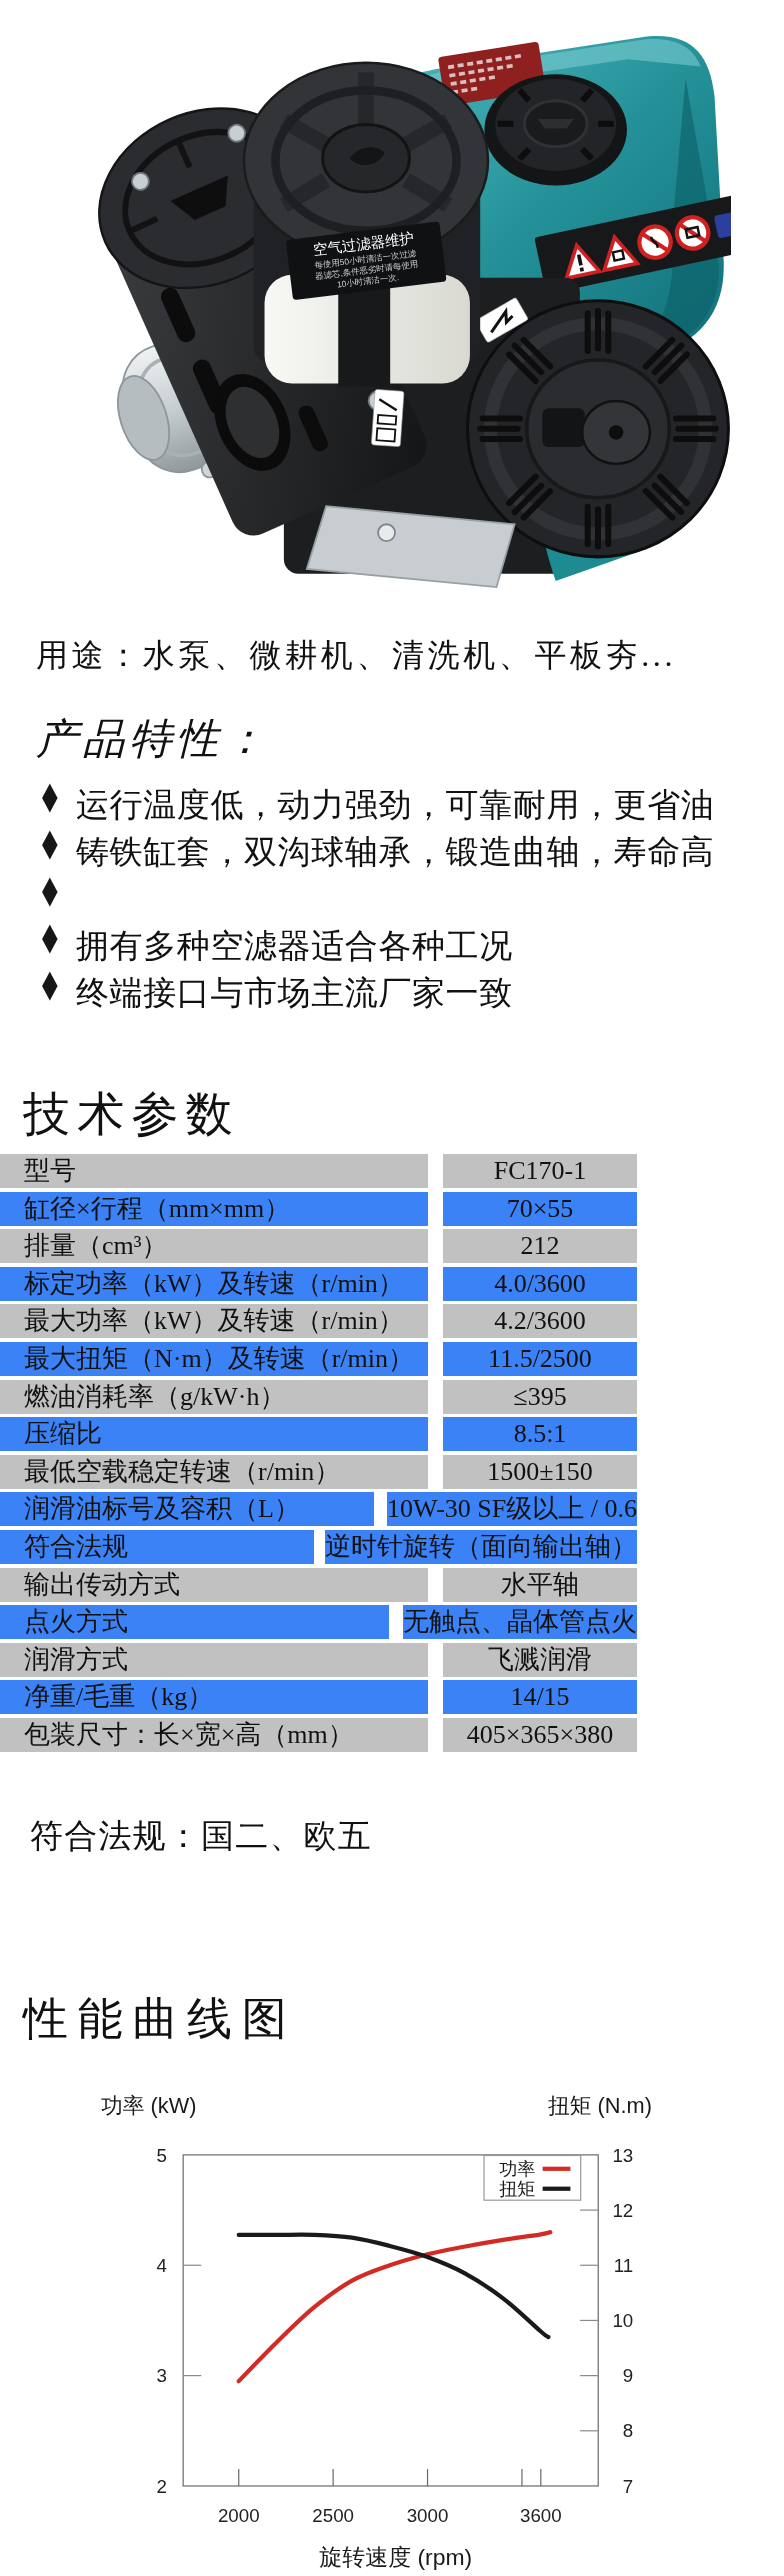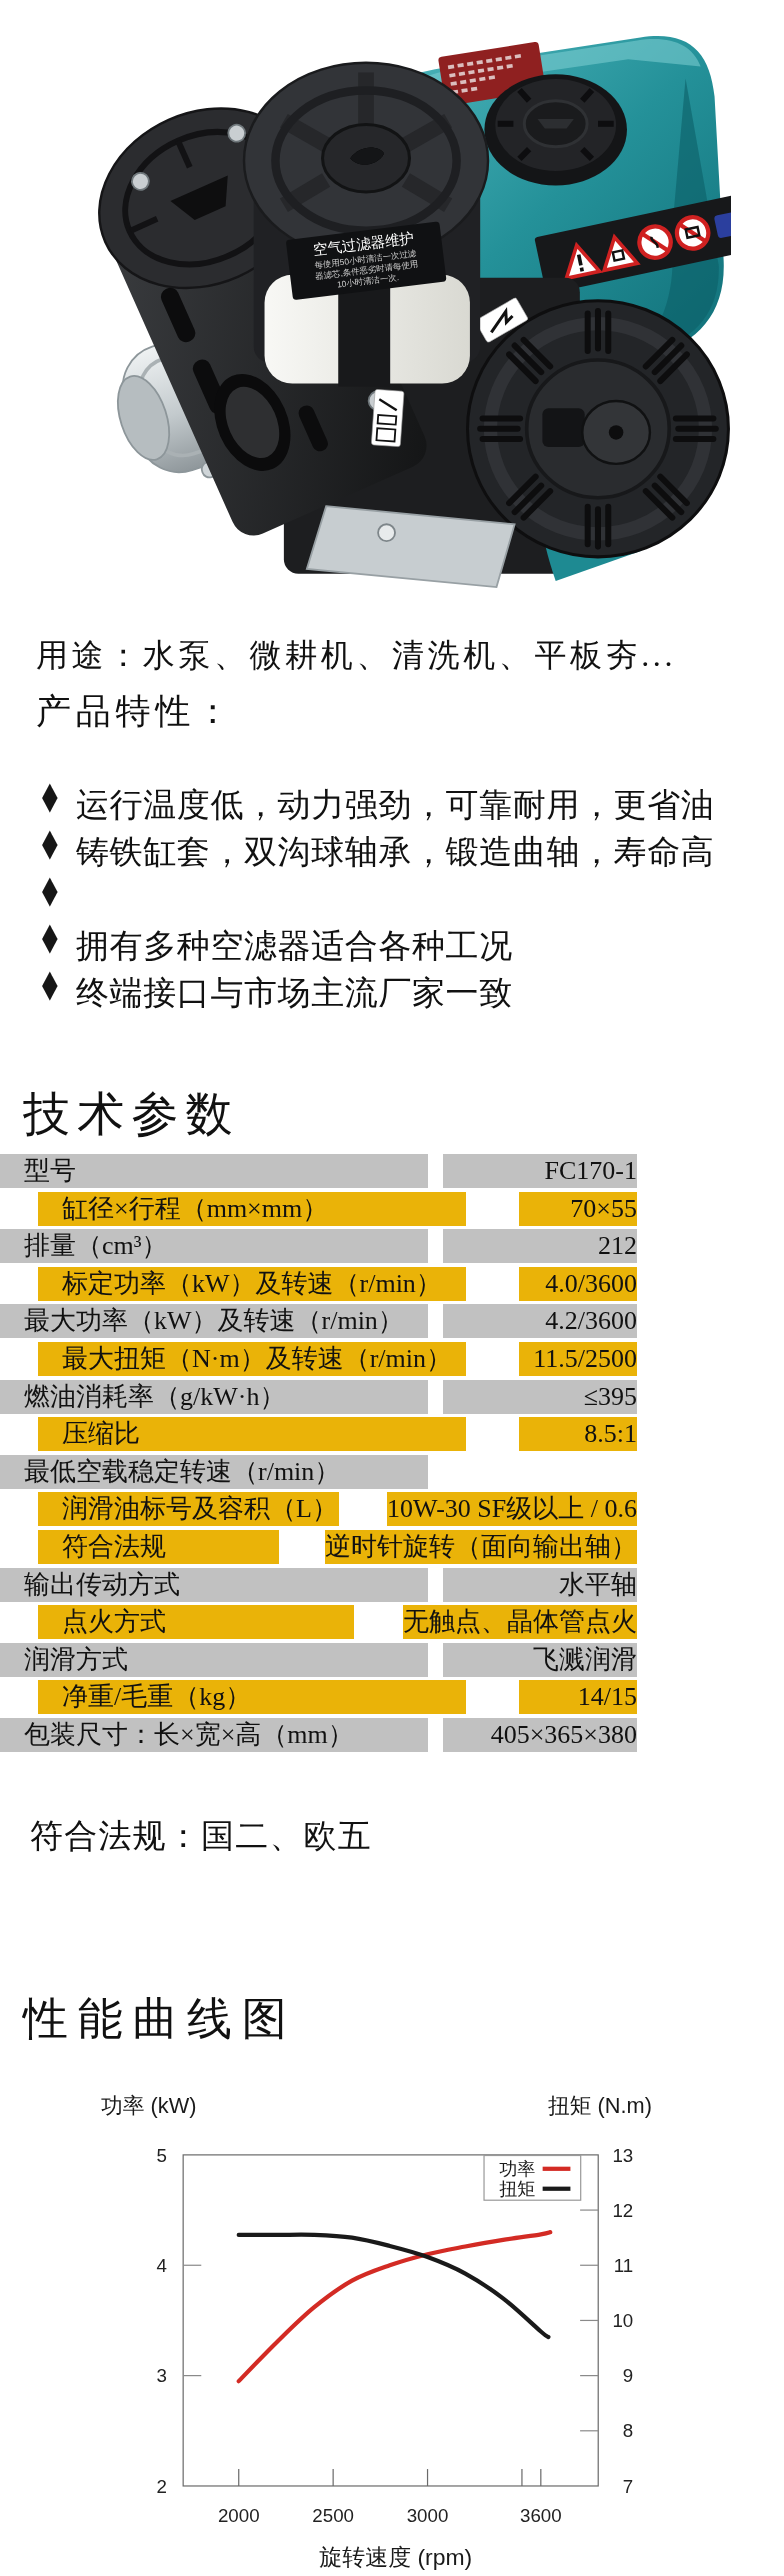--- a/index.html
+++ b/index.html
@@ -12,22 +12,22 @@
     font-family:"Liberation Serif","DejaVu Serif",serif;
     color:#111111;
     overflow:hidden;
   }
   .abs{position:absolute;}
   .uses-line{
     left:36px; top:636px; width:737px;
     font-size:32px; letter-spacing:3.6px; line-height:39px; white-space:nowrap;
   }
   .features-title{
-    left:36px; top:692px;
-    font-size:35px; letter-spacing:4.8px; line-height:39px;
+    left:36px; top:720px;
+    font-size:42px; letter-spacing:4.8px; line-height:39px;font-style:italic;
   }
   .features{
     left:42px; top:772px; width:731px;
     list-style:none; margin:0; padding:0;
   }
   .features li{
     display:flex; align-items:center; height:47px;
   }
   .diamond{
     display:inline-block; width:34px;
@@ -43,25 +43,25 @@
   }
   .tech-heading{
     left:23px; top:1069px;
     font-size:47px; letter-spacing:7.2px; line-height:51px;margin-top:20px;
   }
   .spec-table{
     left:0; top:1154px; width:637px;
   }
   .spec-row{display:flex; height:34px; margin-bottom:3.6px;}
   .spec-row.gray .cell{background:#c1c1c1;}
-  .spec-row.white .cell{background:#eab308;margin-left:38px;}
+  .spec-row.white .cell{background:#3b82f6;}
   .cell{box-sizing:border-box; line-height:34px; font-size:26px; white-space:nowrap;}
   .cell-label{width:428px; padding-left:24px;}
   .cell-gap{width:15px; background:#ffffff;}
-  .cell-value{flex:1; text-align:right;}
+  .cell-value{flex:1; text-align:center;}
   .compliance{
     left:30px; top:1818px;
     font-size:33px; letter-spacing:1.2px; line-height:36px;
   }
   .perf-heading{
     left:23px; top:1994px;
     font-size:45px; letter-spacing:9.7px; line-height:50px;
   }
   svg text{user-select:none;}
 </style>
@@ -362,20 +362,21 @@
         <div class="cell cell-value">≤395</div>
       </div>
       <div class="spec-row white">
         <div class="cell cell-label">压缩比</div>
         <div class="cell-gap"></div>
         <div class="cell cell-value">8.5:1</div>
       </div>
       <div class="spec-row gray">
         <div class="cell cell-label">最低空载稳定转速（r/min）</div>
         <div class="cell-gap"></div>
+        <div class="cell cell-value">1500±150</div>
       </div>
       <div class="spec-row white">
         <div class="cell cell-label">润滑油标号及容积（L）</div>
         <div class="cell-gap"></div>
         <div class="cell cell-value">10W-30 SF级以上 / 0.6</div>
       </div>
       <div class="spec-row white">
         <div class="cell cell-label">符合法规</div>
         <div class="cell-gap"></div>
         <div class="cell cell-value">逆时针旋转（面向输出轴）</div>

